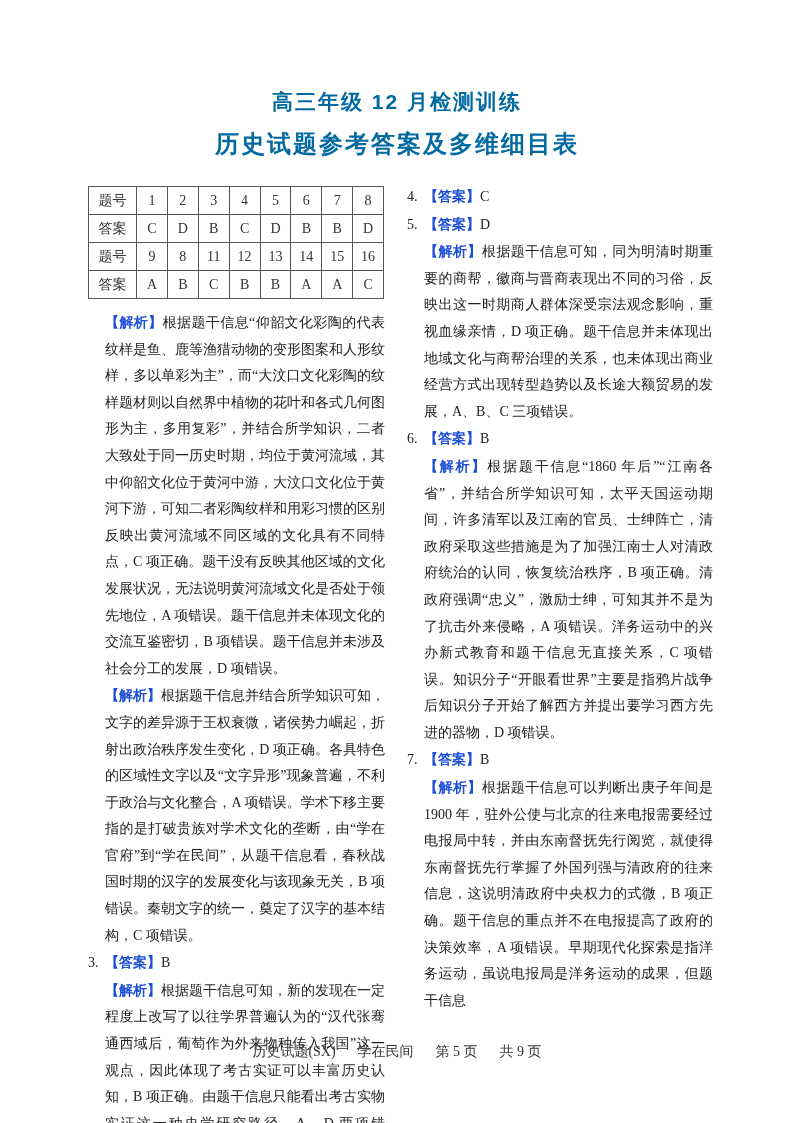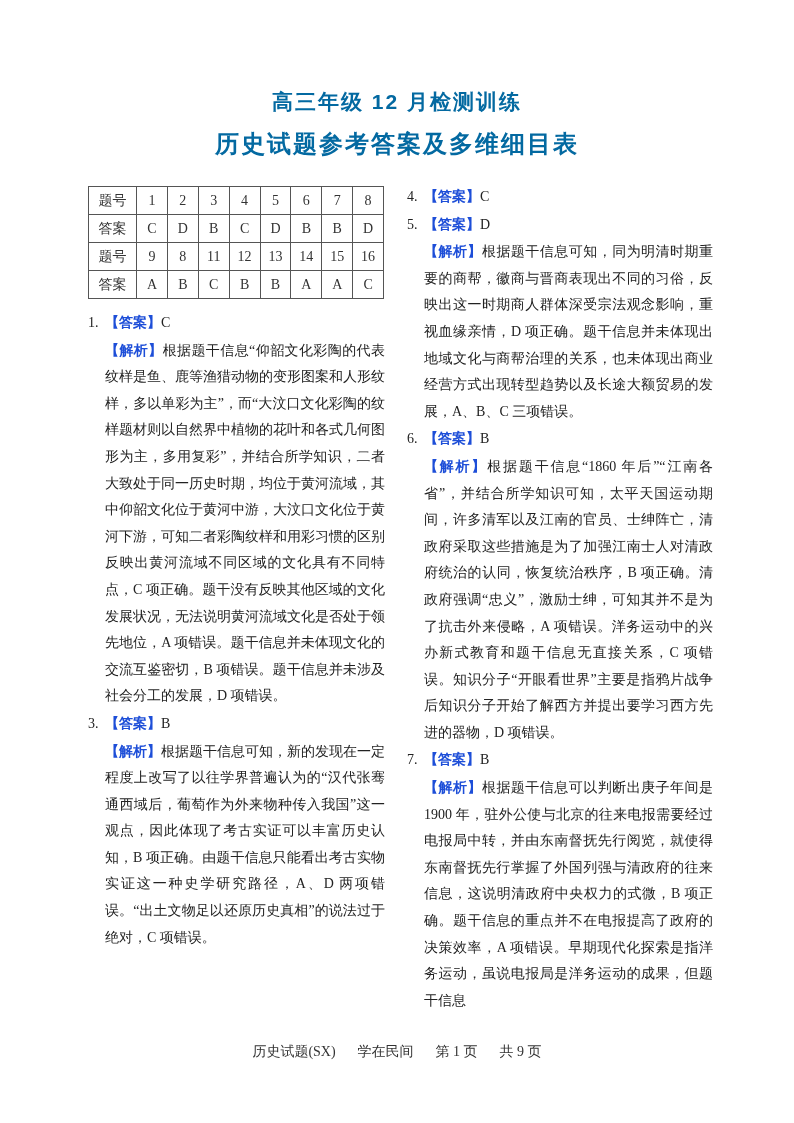--- a/index.html
+++ b/index.html
@@ -116,25 +116,25 @@
             <td>B</td>
             <td>B</td>
             <td>A</td>
             <td>A</td>
             <td>C</td>
           </tr>
         </tbody>
       </table>
 
       <div class="item">
-        <div class="ans-line"><span class="num">1.</span><span class="lbl">【答案】</span><span>C</span></div>
         <div class="analysis"><span class="lbl">【解析】</span><span>根据题干信息“仰韶文化彩陶的代表纹样是鱼、鹿等渔猎动物的变形图案和人形纹样，多以单彩为主”，而“大汶口文化彩陶的纹样题材则以自然界中植物的花叶和各式几何图形为主，多用复彩”，并结合所学知识，二者大致处于同一历史时期，均位于黄河流域，其中仰韶文化位于黄河中游，大汶口文化位于黄河下游，可知二者彩陶纹样和用彩习惯的区别反映出黄河流域不同区域的文化具有不同特点，C 项正确。题干没有反映其他区域的文化发展状况，无法说明黄河流域文化是否处于领先地位，A 项错误。题干信息并未体现文化的交流互鉴密切，B 项错误。题干信息并未涉及社会分工的发展，D 项错误。</span></div>
       </div>
 
       <div class="item">
+        <div class="analysis"><span class="lbl">【解析】</span><span>根据题干信息并结合所学知识可知，文字的差异源于王权衰微，诸侯势力崛起，折射出政治秩序发生变化，D 项正确。各具特色的区域性文字以及“文字异形”现象普遍，不利于政治与文化整合，A 项错误。学术下移主要指的是打破贵族对学术文化的垄断，由“学在官府”到“学在民间”，从题干信息看，春秋战国时期的汉字的发展变化与该现象无关，B 项错误。秦朝文字的统一，奠定了汉字的基本结构，C 项错误。</span></div>
       </div>
 
       <div class="item">
         <div class="ans-line"><span class="num">3.</span><span class="lbl">【答案】</span><span>B</span></div>
         <div class="analysis"><span class="lbl">【解析】</span><span>根据题干信息可知，新的发现在一定程度上改写了以往学界普遍认为的“汉代张骞通西域后，葡萄作为外来物种传入我国”这一观点，因此体现了考古实证可以丰富历史认知，B 项正确。由题干信息只能看出考古实物实证这一种史学研究路径，A、D 两项错误。“出土文物足以还原历史真相”的说法过于绝对，C 项错误。</span></div>
       </div>
 
     </div>
 
     <div class="col-right">
@@ -156,16 +156,16 @@
       <div class="item">
         <div class="ans-line"><span class="num">7.</span><span class="lbl">【答案】</span><span>B</span></div>
         <div class="analysis"><span class="lbl">【解析】</span><span>根据题干信息可以判断出庚子年间是 1900 年，驻外公使与北京的往来电报需要经过电报局中转，并由东南督抚先行阅览，就使得东南督抚先行掌握了外国列强与清政府的往来信息，这说明清政府中央权力的式微，B 项正确。题干信息的重点并不在电报提高了政府的决策效率，A 项错误。早期现代化探索是指洋务运动，虽说电报局是洋务运动的成果，但题干信息</span></div>
       </div>
 
     </div>
 
   </div>
 
   <div class="footer">
-    <span>历史试题(SX)</span><span>学在民间</span><span>第 1 页</span><span>共 9 页</span>
+    <span>历史试题(SX)</span><span>学在民间</span><span>第 5 页</span><span>共 9 页</span>
   </div>
 
 </div>
 
 </body></html>

